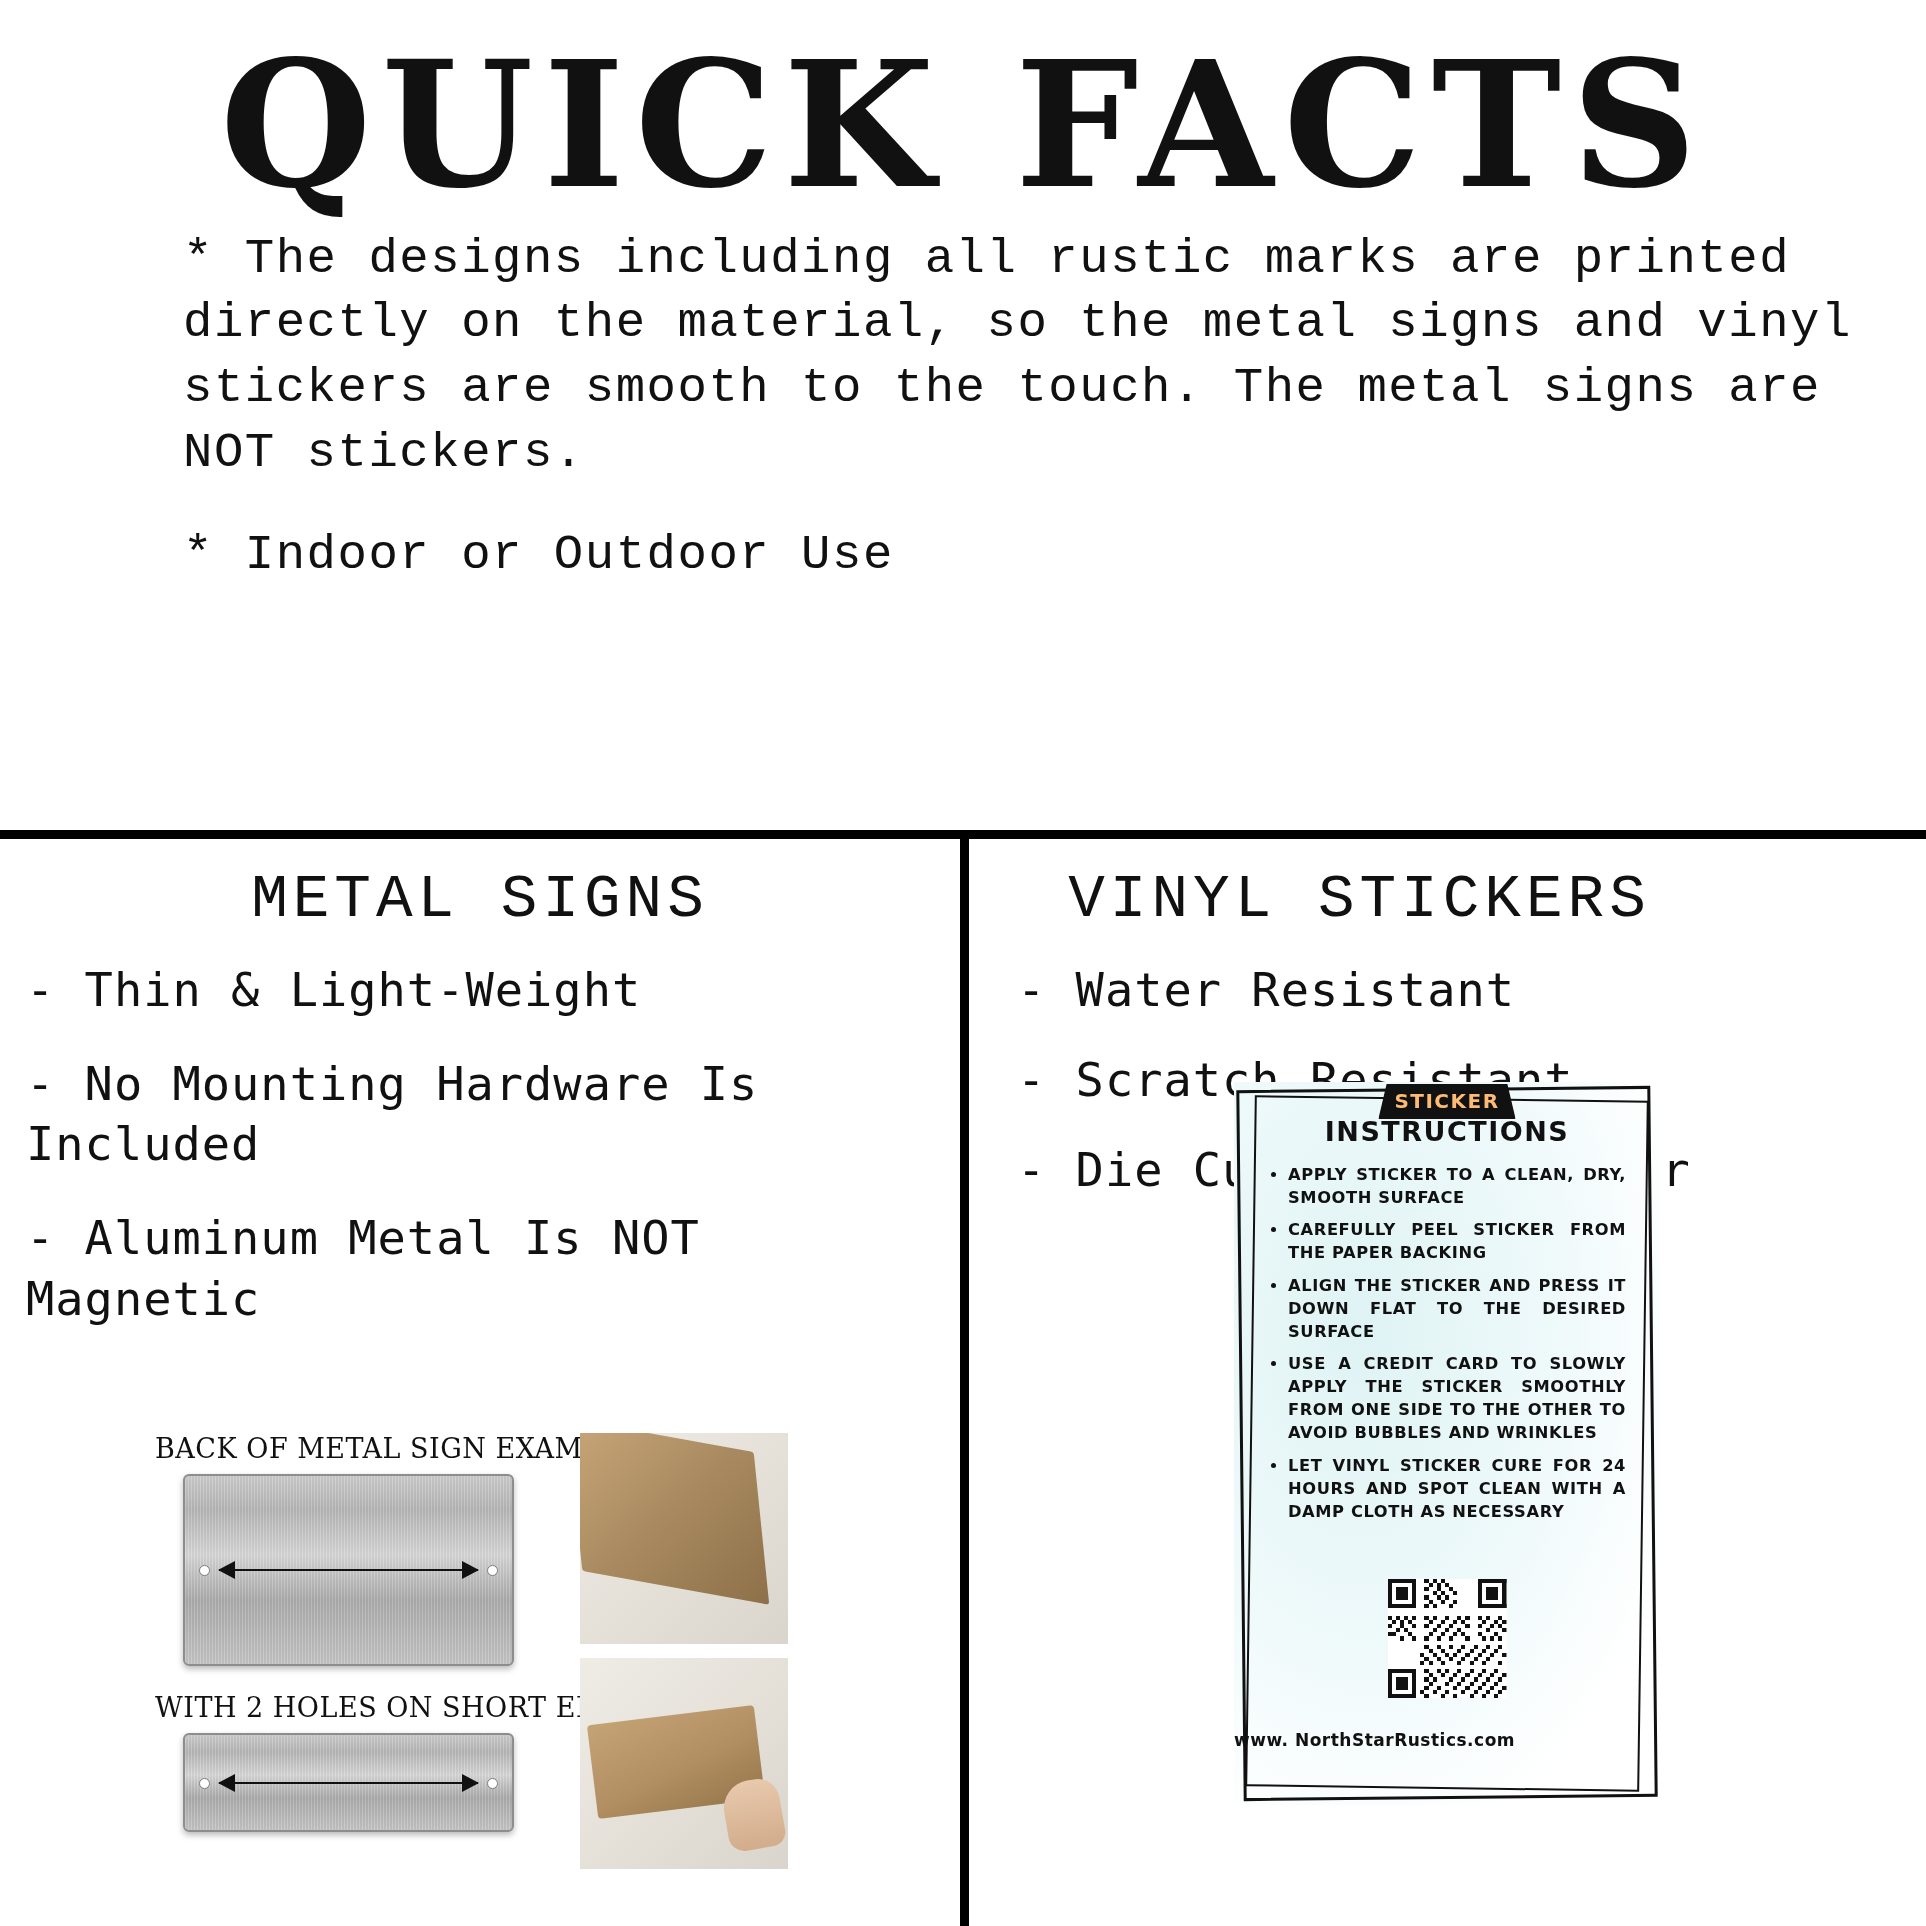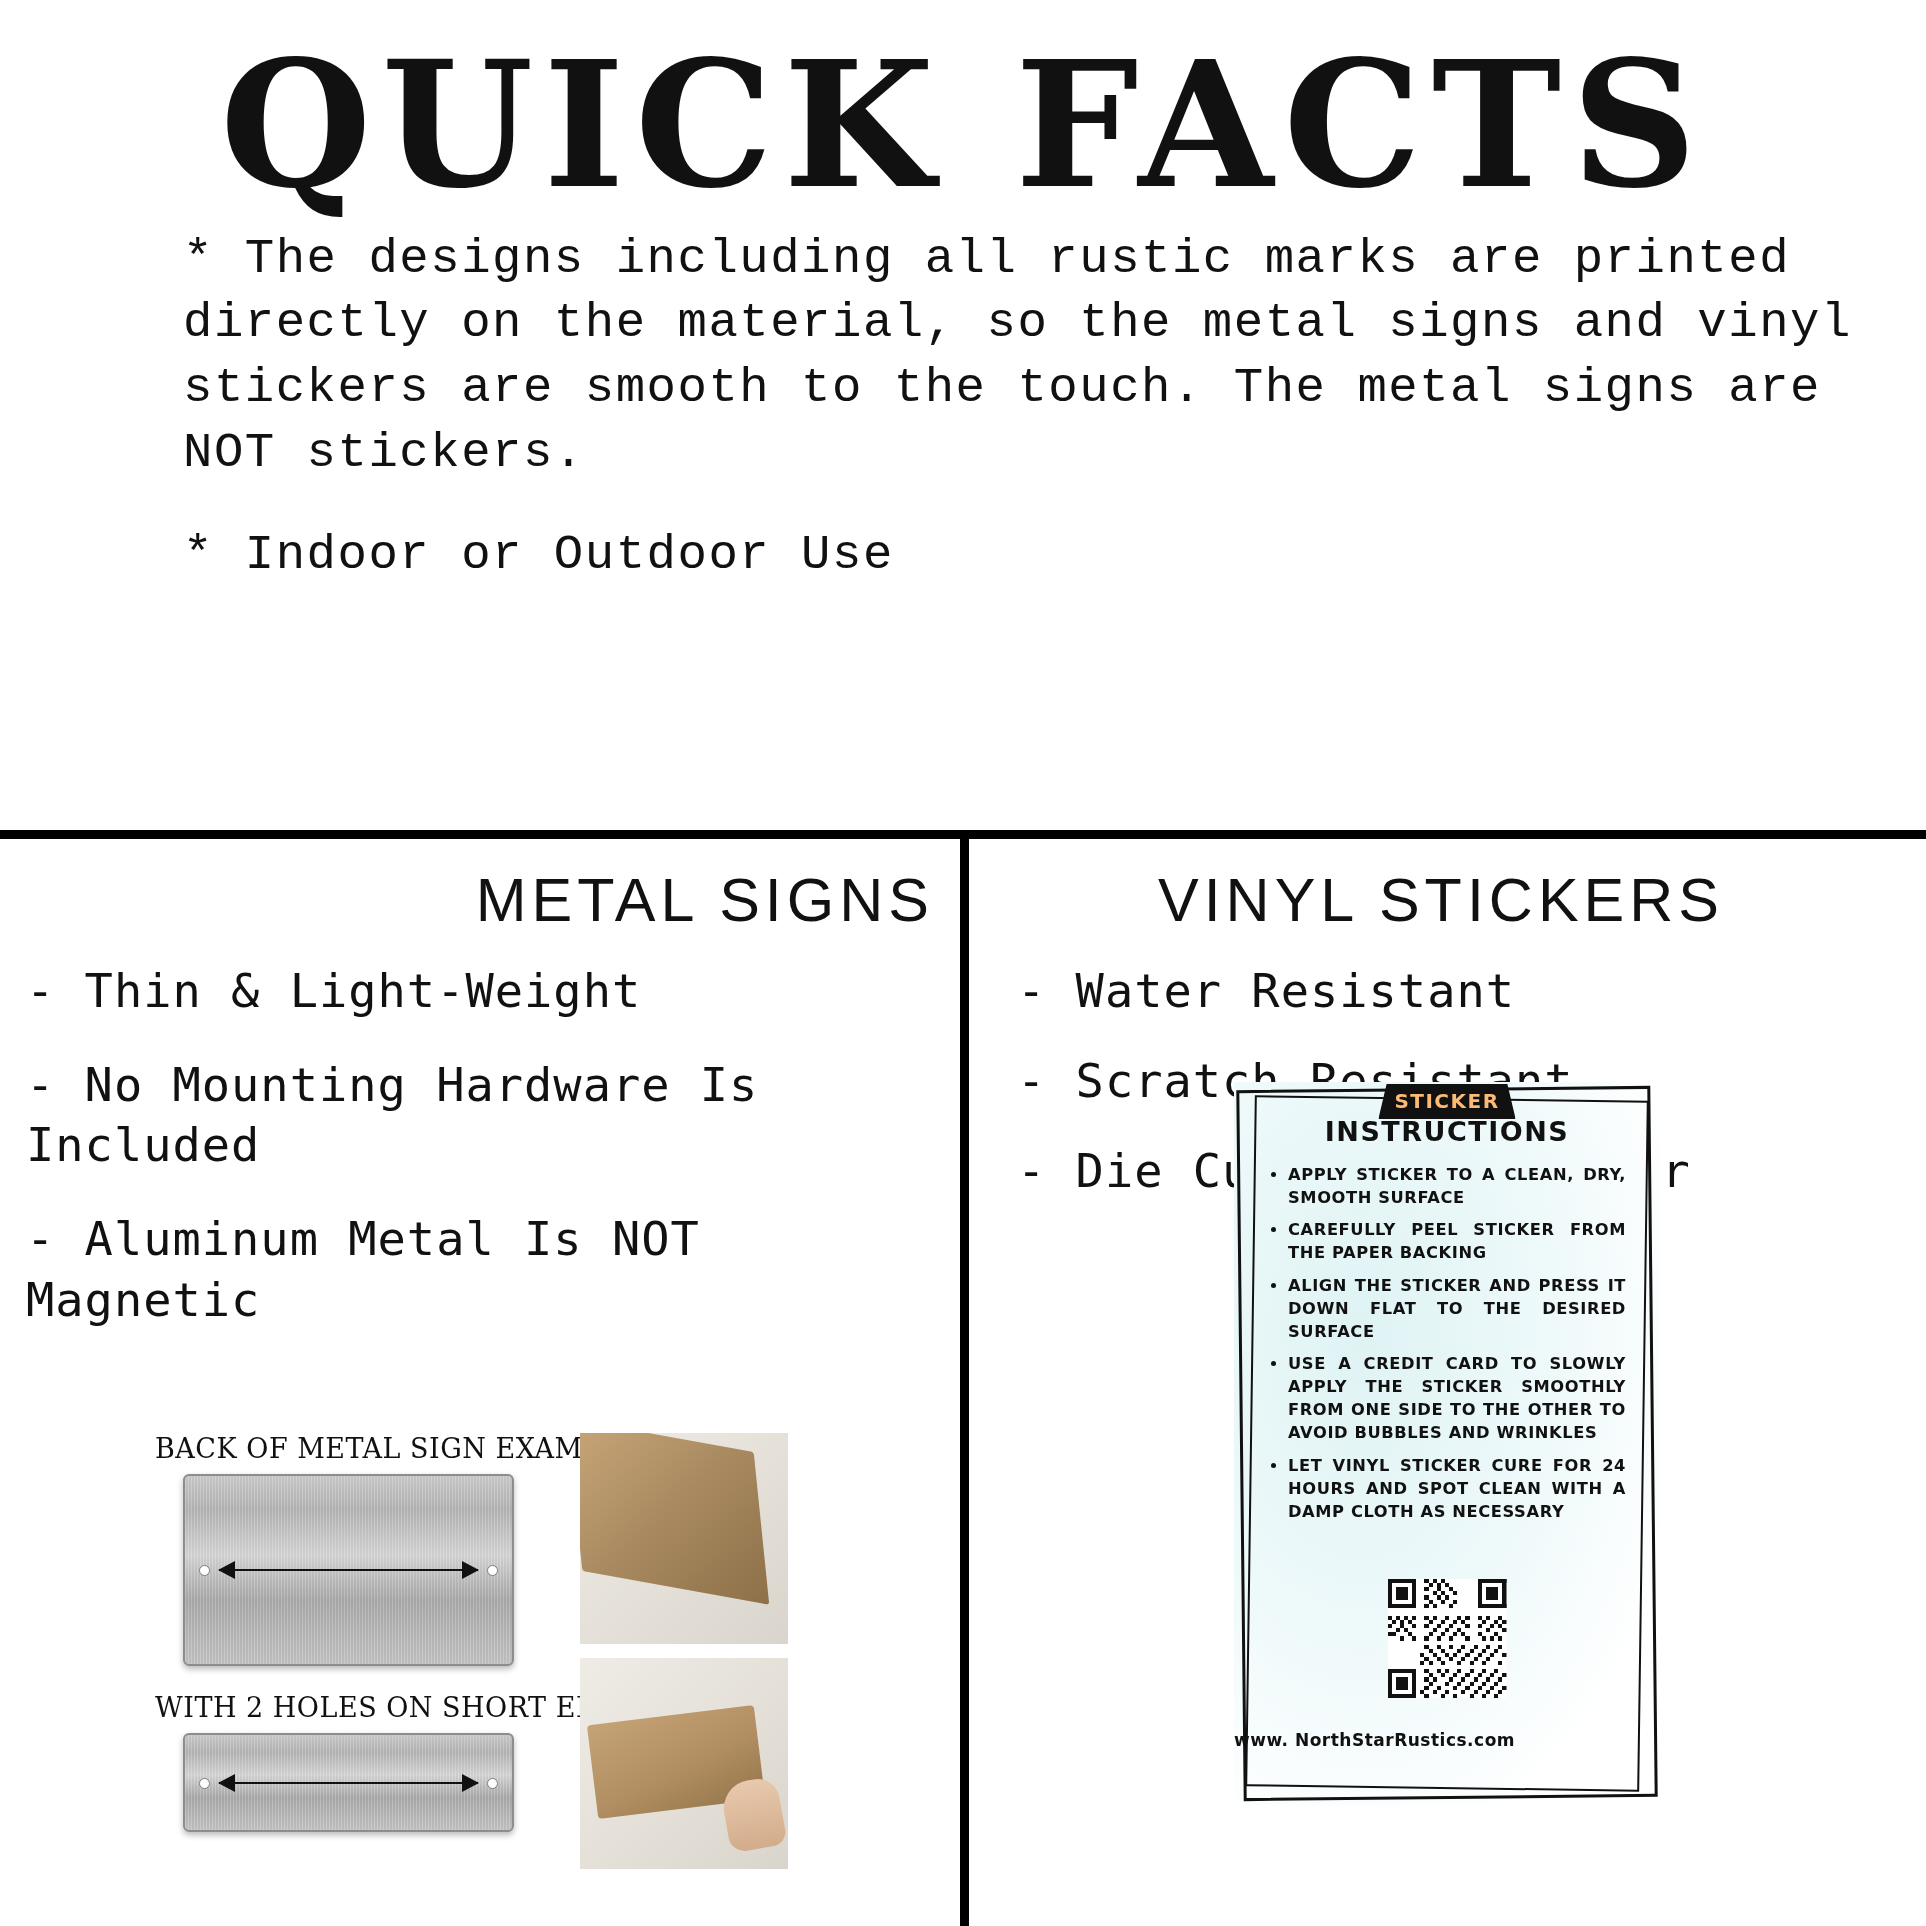--- a/index.html
+++ b/index.html
@@ -75,24 +75,24 @@
     width: 9px;
     background: #000000;
     flex: 0 0 9px;
   }
   .col-right {
     width: 771px;
     padding: 20px 16px 0 26px;
   }
 
   .col-head {
-    font-family: Liberation Sans, sans-serif;
+    font-family: Liberation Mono, monospace;
     font-size: 61px;
     letter-spacing: 5px;
-    text-align: right;
+    text-align: center;
     margin: 6px 0 26px 0;
     white-space: nowrap;
   }
 
   .bullet {
     font-family: "DejaVu Sans Mono", monospace;
     font-size: 47px;
     line-height: 1.28;
     letter-spacing: 1px;
     margin: 16px 0 34px 0;

